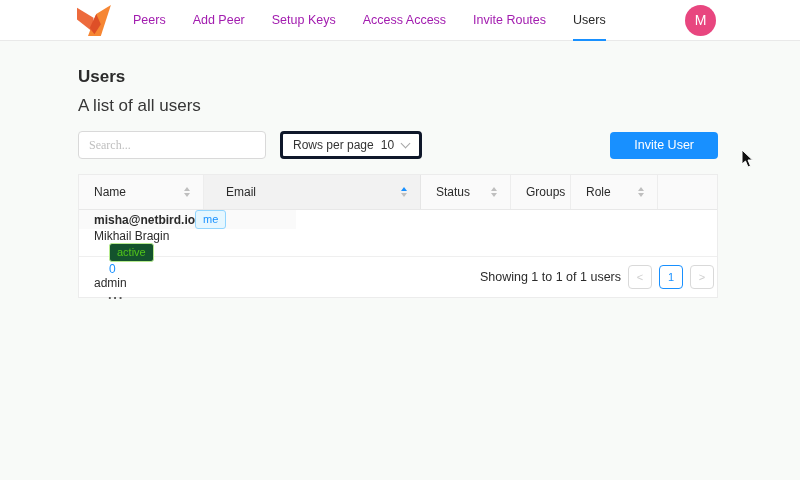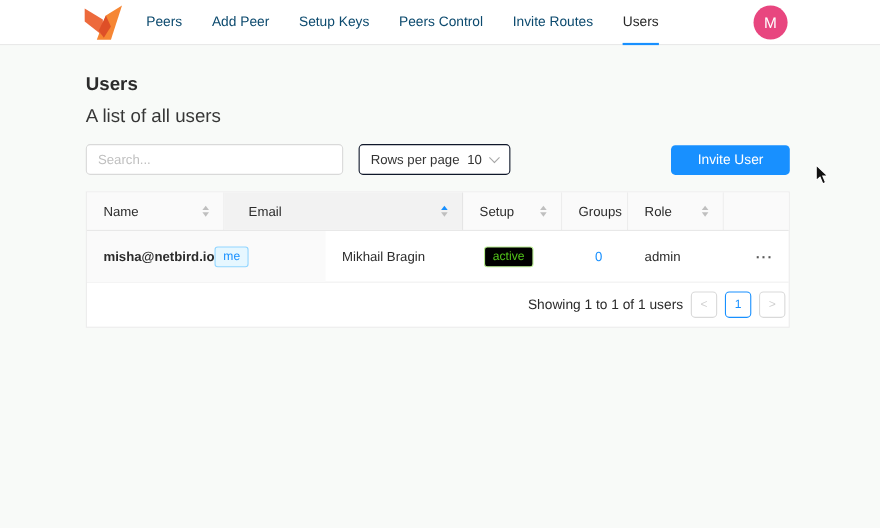--- a/index.html
+++ b/index.html
@@ -3,39 +3,39 @@
 <meta charset="utf-8">
 <style>
   * { margin:0; padding:0; box-sizing:border-box; }
   html,body { width:800px; height:480px; overflow:hidden;
     font-family:"Liberation Sans", sans-serif; background:#f8faf8; }
 
   
   .navbar { height:41px; background:#fff; border-bottom:1px solid #e9e9e9;
     display:flex; align-items:center; padding-left:75px; }
   .logo { width:37px; height:33px; margin-right:21px; flex:0 0 auto; cursor:pointer; }
-  .nav-item { font-size:12.5px; color:#0c4a6e; margin-right:27px; height:41px;
+  .nav-item { font-size:12.5px; color:#a21caf; margin-right:27px; height:41px;
     line-height:40px; border-bottom:2px solid transparent; cursor:pointer; white-space:nowrap; }
   .nav-item.active { color:#282828; border-bottom-color:#1890ff; }
   .avatar { margin-left:auto; margin-right:84px; width:31px; height:31px; border-radius:50%;
     background:#e8467f; color:#fff; display:flex; align-items:center; justify-content:center;
     font-size:14px; cursor:pointer; flex:0 0 auto; }
 
   
   .content { width:640px; margin-left:78px; }
   .page-title { font-size:17px; font-weight:bold; color:#2b2b2b; padding-top:26px; }
   .page-subtitle { font-size:17px; color:#363636; margin-top:9px; }
 
   
   .toolbar { display:flex; align-items:center; margin-top:15px; height:28px; }
-  .search-input { width:234px; height:28px; border:1px solid #d9d9d9; border-radius:4px;
+  .search-input { width:188px; height:28px; border:1px solid #d9d9d9; border-radius:4px;
     padding:0 10px; font-size:12px; color:#333; outline:none; background:#fff;
-    font-family:Liberation Sans, sans-serif; }
+    font-family:Liberation Serif, serif; }
   .search-input::placeholder { color:#bfbfbf; }
-  .rows-select { margin-left:14px; height:28px; border:1px solid #0f172a; border-radius:4px;
+  .rows-select { margin-left:14px; height:28px; border:3px solid #0f172a; border-radius:4px;
     background:#fff; display:flex; align-items:center; padding:0 10px; font-size:12px;
     color:#333; cursor:pointer; }
   .rows-select .value { margin-left:7px; }
   .chev { width:7px; height:7px; border-right:1.2px solid #a6a6a6; border-bottom:1.2px solid #a6a6a6;
     transform:rotate(45deg); margin-left:8px; margin-top:-4px; }
   .invite-btn { margin-left:auto; height:27px; padding:0 24px; background:#1890ff; color:#fff;
     border:none; border-radius:4px; font-size:12.5px; cursor:pointer;
     font-family:"Liberation Sans", sans-serif; }
 
   
@@ -51,27 +51,27 @@
   .caret.down { border-top:4px solid #bfbfbf; }
   .caret.up.active { border-bottom-color:#1890ff; }
 
   .c-email  { width:217px; padding-left:22px; }
   .c-name   { width:125px; }
   .c-status { width:90px; }
   .c-groups { width:60px; }
   .c-role   { width:87px; }
   .c-act    { width:59px; justify-content:center; padding-left:0; }
 
-  .trow { display:flex; height:47px; border-bottom:1px solid #efefef; }
+  .trow { display:flex; height:47px; border-bottom:1px solid #efefef;flex-direction:column; }
   .td { display:flex; align-items:center; font-size:12px; color:#2b2b2b; padding-left:15px; }
   .td.c-email { background:#fafafa; }
   .email-text { font-weight:bold; }
   .tag { font-size:11px; line-height:17px; padding:0 7px; border-radius:3px; }
   .tag-me { color:#1890ff; background:#e6f7ff; border:1px solid #91d5ff; }
-  .tag-active { color:#52c41a; background:#000000; border:1px solid #b7eb8f; margin-left:4px; }
+  .tag-active { color:#52c41a; background:#14532d; border:1px solid #b7eb8f; margin-left:15px; }
   .groups-link { color:#1890ff; cursor:pointer; margin-left:15px; }
   .ellipsis { color:#595959; font-weight:bold; letter-spacing:1px; cursor:pointer; font-size:13px; }
 
   .tfoot { display:flex; align-items:center; justify-content:flex-end; height:40px; padding-right:3px; }
   .summary { font-size:12.5px; color:#2b2b2b; }
   .pg-btn { width:24px; height:24px; border:1px solid #d9d9d9; border-radius:4px; background:#fff;
     display:flex; align-items:center; justify-content:center; font-size:11px; color:#cfcfcf;
     margin-left:7px; cursor:pointer; font-family:"Liberation Sans", sans-serif; }
   .pg-btn.current { border-color:#1890ff; color:#1890ff; }
 
@@ -82,21 +82,21 @@
 
 <div class="navbar">
   <svg class="logo" viewBox="0 0 40 36">
     <polygon points="39,1 28,35 14,35 23,11" fill="#f68633"></polygon>
     <polygon points="2,4 20,15 20,31 2,17" fill="#ed6a3c"></polygon>
     <polygon points="23,11 28,22 21,33 16,26" fill="#de4f27"></polygon>
   </svg>
   <div class="nav-item">Peers</div>
   <div class="nav-item">Add Peer</div>
   <div class="nav-item">Setup Keys</div>
-  <div class="nav-item">Peers Control</div>
+  <div class="nav-item">Access Access</div>
   <div class="nav-item">Invite Routes</div>
   <div class="nav-item active">Users</div>
   <div class="avatar">M</div>
 </div>
 
 <div class="content">
   <div class="page-title">Users</div>
   <div class="page-subtitle">A list of all users</div>
 
   <div class="toolbar">
@@ -119,21 +119,21 @@
         </span>
       </div>
       <div class="th c-email sorted">
         <span>Email</span>
         <span class="sorter">
           <span class="caret up active"></span>
             <span class="caret down"></span>
         </span>
       </div>
       <div class="th c-status">
-        <span>Setup</span>
+        <span>Status</span>
         <span class="sorter">
           <span class="caret up"></span>
             <span class="caret down"></span>
         </span>
       </div>
       <div class="th c-groups">
         <span>Groups</span>
       </div>
       <div class="th c-role">
         <span>Role</span>

